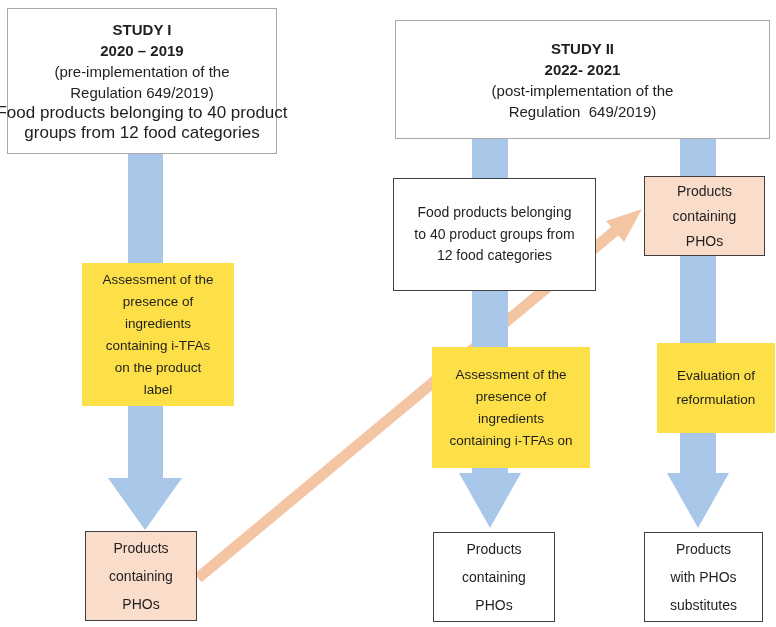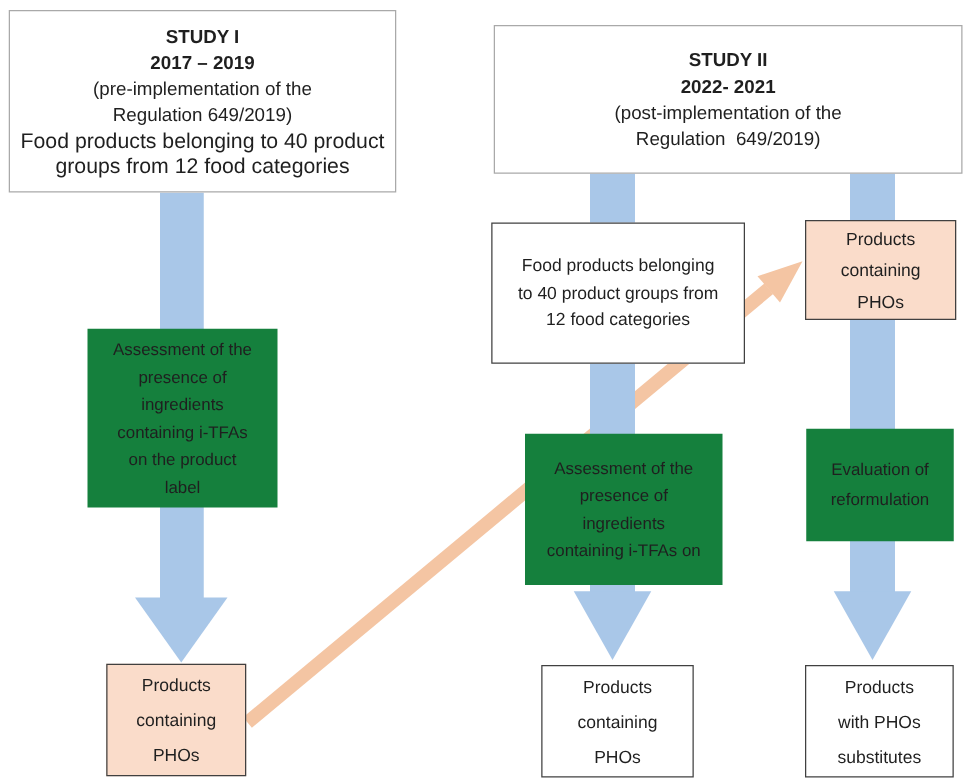--- a/index.html
+++ b/index.html
@@ -9,21 +9,21 @@
   }
   .arrow-layer{position:absolute;left:0;top:0;z-index:1;}
   .box{
     position:absolute;z-index:2;box-sizing:border-box;
     display:flex;flex-direction:column;justify-content:center;align-items:center;
     text-align:center;
   }
   .b-light{border:1px solid #a9a9a9;}
   .b-dark{border:1px solid #404040;}
   .bg-white{background:#ffffff;}
-  .bg-blue{background:#15803d;}
+  .bg-blue{background:#fde047;margin-left:12px;}
   .bg-orange{background:#fadcca;}
   .ln{white-space:pre;}
   .t-bold{font-weight:bold;font-size:15px;line-height:21px;}
   .t-sub{font-size:15px;line-height:21px;}
   .t-note{font-size:17px;line-height:20px;}
   .t-body{font-size:13.5px;line-height:22px;}
   .t-sample{font-size:14px;line-height:21.5px;}
   .t-cell{font-size:14px;line-height:28px;}
   .t-cell-sm{font-size:14px;line-height:25px;}
   .t-eval{font-size:13.5px;line-height:24px;}
@@ -41,23 +41,23 @@
     <rect x="128" y="154" width="35" height="325" fill="#a9c7e8"></rect>
     <polygon points="108,478 182,478 145,530" fill="#a9c7e8"></polygon>
 
     <rect x="472" y="127" width="36" height="347" fill="#a9c7e8"></rect>
     <polygon points="459,473 521,473 490,528" fill="#a9c7e8"></polygon>
 
     <rect x="680" y="127" width="36" height="347" fill="#a9c7e8"></rect>
     <polygon points="667,473 729,473 698,528" fill="#a9c7e8"></polygon>
   </svg>
 
-  <div class="box b-light bg-white" style="left:7px;top:8px;width:310px;height:146px;">
+  <div class="box b-light bg-white" style="left:7px;top:8px;width:270px;height:146px;">
     <div class="ln t-bold">STUDY I</div>
-    <div class="ln t-bold">2017 – 2019</div>
+    <div class="ln t-bold">2020 – 2019</div>
     <div class="ln t-sub">(pre-implementation of the</div>
     <div class="ln t-sub">Regulation 649/2019)</div>
     <div class="ln t-note">Food products belonging to 40 product</div>
     <div class="ln t-note">groups from 12 food categories</div>
   </div>
 
   <div class="box b-light bg-white" style="left:395px;top:20px;width:375px;height:119px;">
     <div class="ln t-bold">STUDY II</div>
     <div class="ln t-bold">2022- 2021</div>
     <div class="ln t-sub">(post-implementation of the</div>

